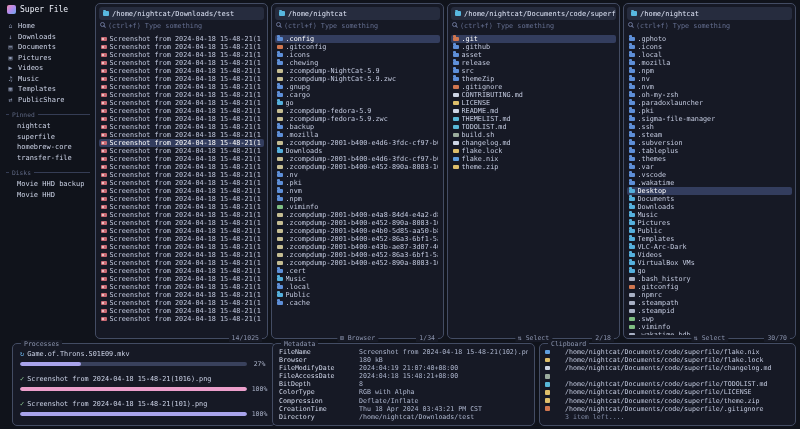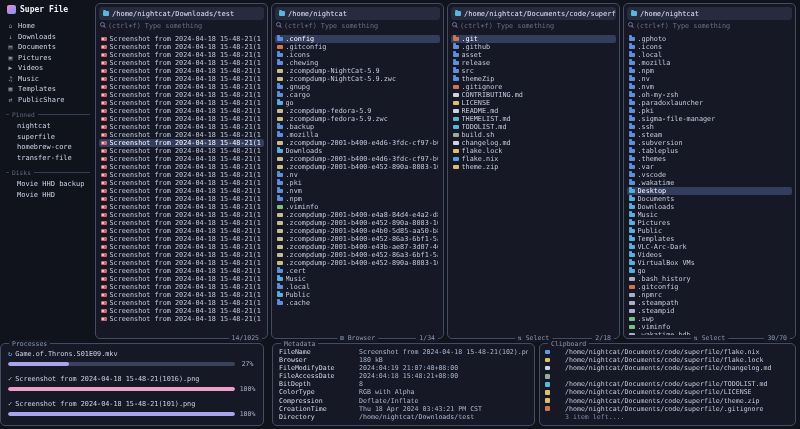--- a/index.html
+++ b/index.html
@@ -4,21 +4,21 @@
 <style>
   *{margin:0;padding:0;box-sizing:border-box}
   html,body{width:800px;height:429px;overflow:hidden;background:#0f1219}
   body{font-family:"DejaVu Sans Mono","DejaVu Sans",monospace;color:#c6cde0}
   .app{position:relative;width:800px;height:429px;background:#10131b}
 
   
   .sidebar{position:absolute;left:6px;top:5px;width:84px}
   .brand{display:flex;align-items:center;gap:4px;margin:0 0 7px 1px}
   .brand-badge{width:9px;height:9px;border-radius:2px;background:linear-gradient(135deg,#ef8fb0 0%,#b18bee 50%,#6aa6e8 100%)}
-  .brand-name{font-size:8px;font-weight:bold;color:#eef1fa;white-space:nowrap}
+  .brand-name{font-size:8px;font-weight:normal;color:#eef1fa;white-space:nowrap}
   .srow{display:flex;align-items:center;gap:4px;height:10.5px;font-size:7px;color:#ccd3e6;padding-left:1px;white-space:nowrap;overflow:hidden}
   .srow .si{width:7px;font-size:6.5px;color:#939eba;text-align:center;flex:0 0 auto}
   .ssep{display:flex;align-items:center;gap:3px;margin:6px 0 3px;font-size:6.3px;color:#5d6681;white-space:nowrap}
   .ssep::before{content:"";width:3px;border-top:1px solid #353d55}
   .ssep::after{content:"";flex:1;border-top:1px solid #353d55}
   .srow2{display:flex;align-items:center;height:10.5px;font-size:7px;color:#ccd3e6;padding-left:11px;white-space:nowrap;overflow:hidden}
 
   
   .panel{position:absolute;top:3px;height:336px;width:173px;background:#161925;border:1px solid #434c63;border-radius:5px}
   .p1{left:95px}.p2{left:271px}.p3{left:447px}.p4{left:623px}
@@ -47,21 +47,21 @@
   .ic-nix{background:#5f9ede}
   .ic-file{background:#a8b0c4}
   .ic-none{background:transparent}
   .chip{position:absolute;bottom:-4px;height:8px;line-height:8px;font-size:6.5px;color:#8b94ae;background:#161925;padding:0 3px;white-space:nowrap}
   .chip:empty{display:none}
   .cmode{left:50%;transform:translateX(-50%)}
   .ccount{right:5px}
 
   
   .bpanel{position:absolute;top:343px;height:83px;background:#161925;border:1px solid #434c63;border-radius:5px}
-  .bp-proc{left:0;width:264px}
+  .bp-proc{left:12px;width:264px}
   .bp-meta{left:272px;width:263px}
   .bp-clip{left:539px;width:257px}
   .btitle{position:absolute;top:-4px;left:8px;height:8px;line-height:8px;font-size:6.5px;color:#8b94ae;background:#161925;padding:0 3px}
   .proclist{padding:6px 7px 0}
   .proc{margin-bottom:7px}
   .procname{display:flex;align-items:center;gap:3px;font-size:6.8px;line-height:8px;color:#cdd4e8;white-space:nowrap;overflow:hidden}
   .pic{font-size:7px;line-height:8px;flex:0 0 auto}
   .pic.ic-spin{color:#6cb2e8}
   .pic.ic-check{color:#93d398}
   .procbar{display:flex;align-items:center;gap:4px;margin-top:2px}

